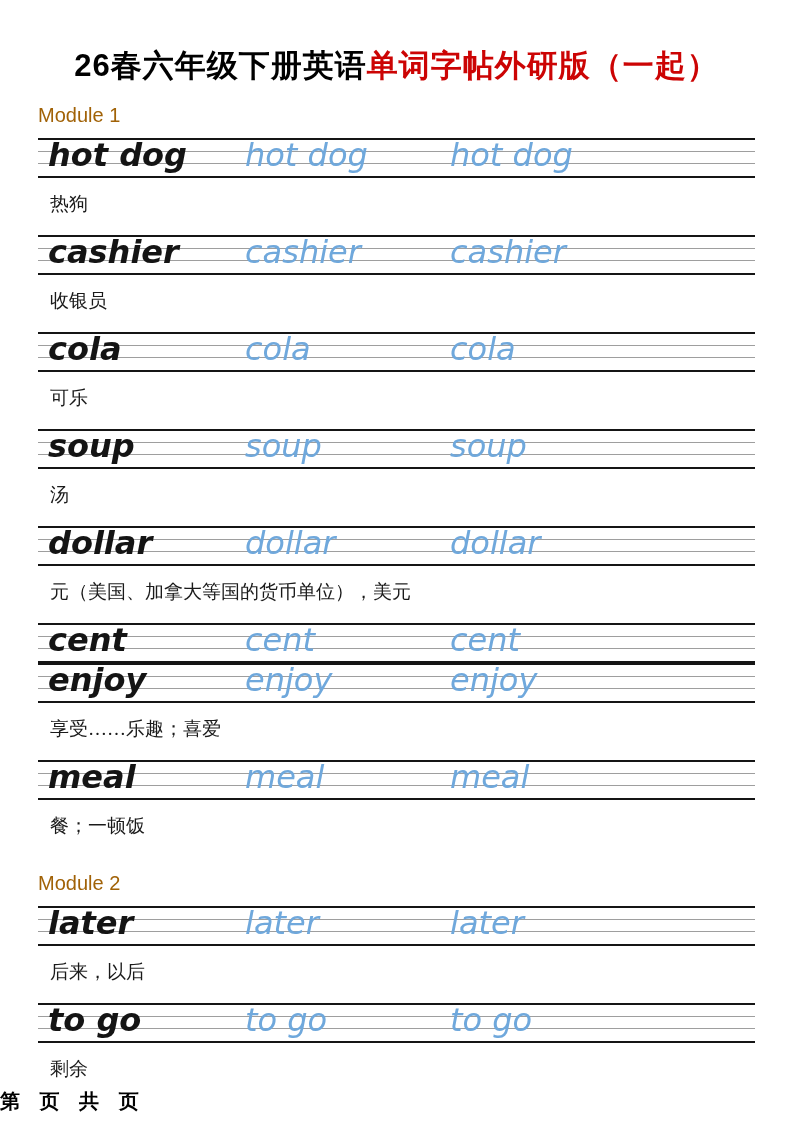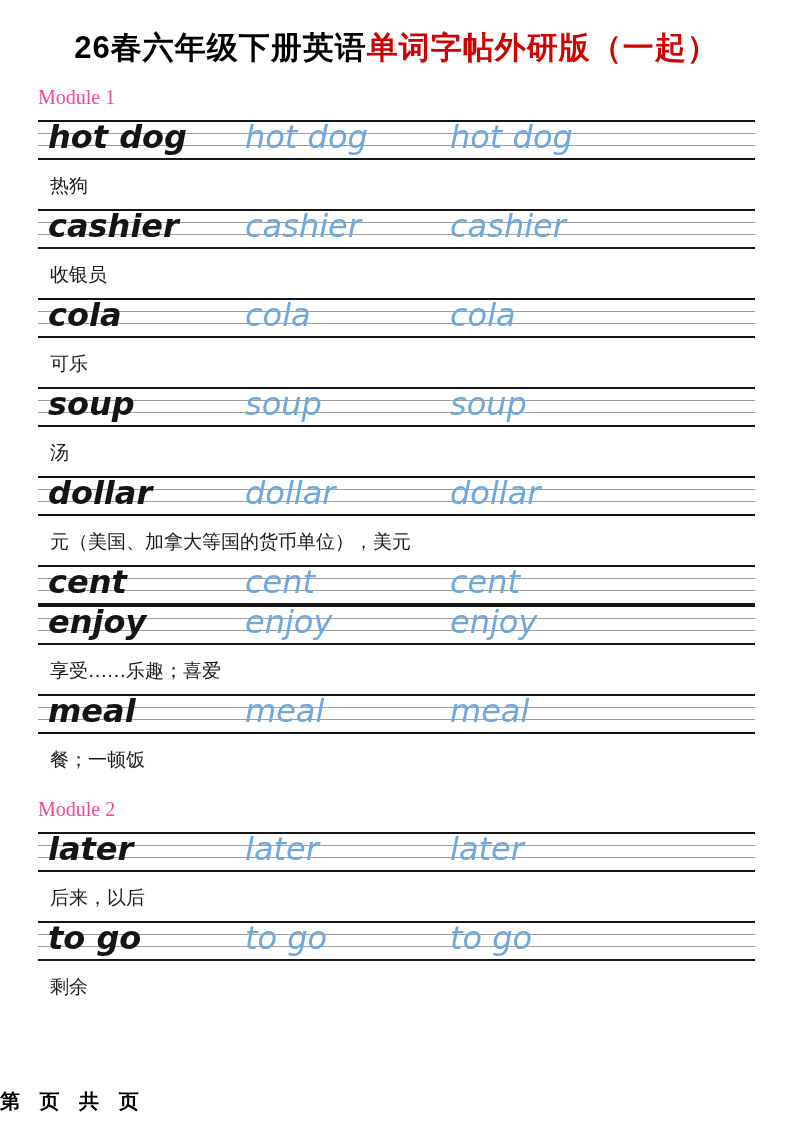--- a/index.html
+++ b/index.html
@@ -8,39 +8,39 @@
     width: 793px;
     height: 1122px;
     background: #ffffff;
     font-family: "Liberation Sans", sans-serif;
     overflow: hidden;
   }
   .content { padding: 0 38px; }
 
   
   .title {
-    margin-top: 25px;
+    margin-top: 43px;
     text-align: center;
     font-size: 31px;
     font-weight: 700;
     line-height: 46px;
     letter-spacing: 1px;
     white-space: nowrap;
     font-family: "Liberation Sans", sans-serif;
   }
   .title .t-black { color: #000000; }
   .title .t-red { color: #cc0404; }
 
   
   .module-label {
     margin: 16px 0 13px 0;
-    font-family: Liberation Serif, serif;
+    font-family: Liberation Sans, sans-serif;
     font-size: 20px;
     line-height: 20px;
-    color: #ec4899;
+    color: #a16207;
   }
   .module-label.mid { margin-top: 16px; }
 
   
   .word-row { position: relative; }
   .staff {
     position: relative;
     height: 36px;
     border-top: 2px solid #151515;
     border-bottom: 2px solid #151515;
@@ -61,21 +61,21 @@
     line-height: 30px;
     font-style: italic;
     white-space: nowrap;
     font-family: "DejaVu Sans", sans-serif;
   }
   .pw.model { left: 10px; color: #141414; font-weight: 600; }
   .pw.trace1 { left: 207px; font-weight: 400; }
   .pw.trace2 { left: 412px; font-weight: 400; }
 
   .meaning {
-    height: 49px;
+    height: 57px;
     box-sizing: border-box;
     padding: 16px 0 0 12px;
     font-family: "Liberation Serif", "DejaVu Serif", serif;
     font-size: 19px;
     line-height: 20px;
     color: #1a1a1a;
   }
 
   
   .footer {

